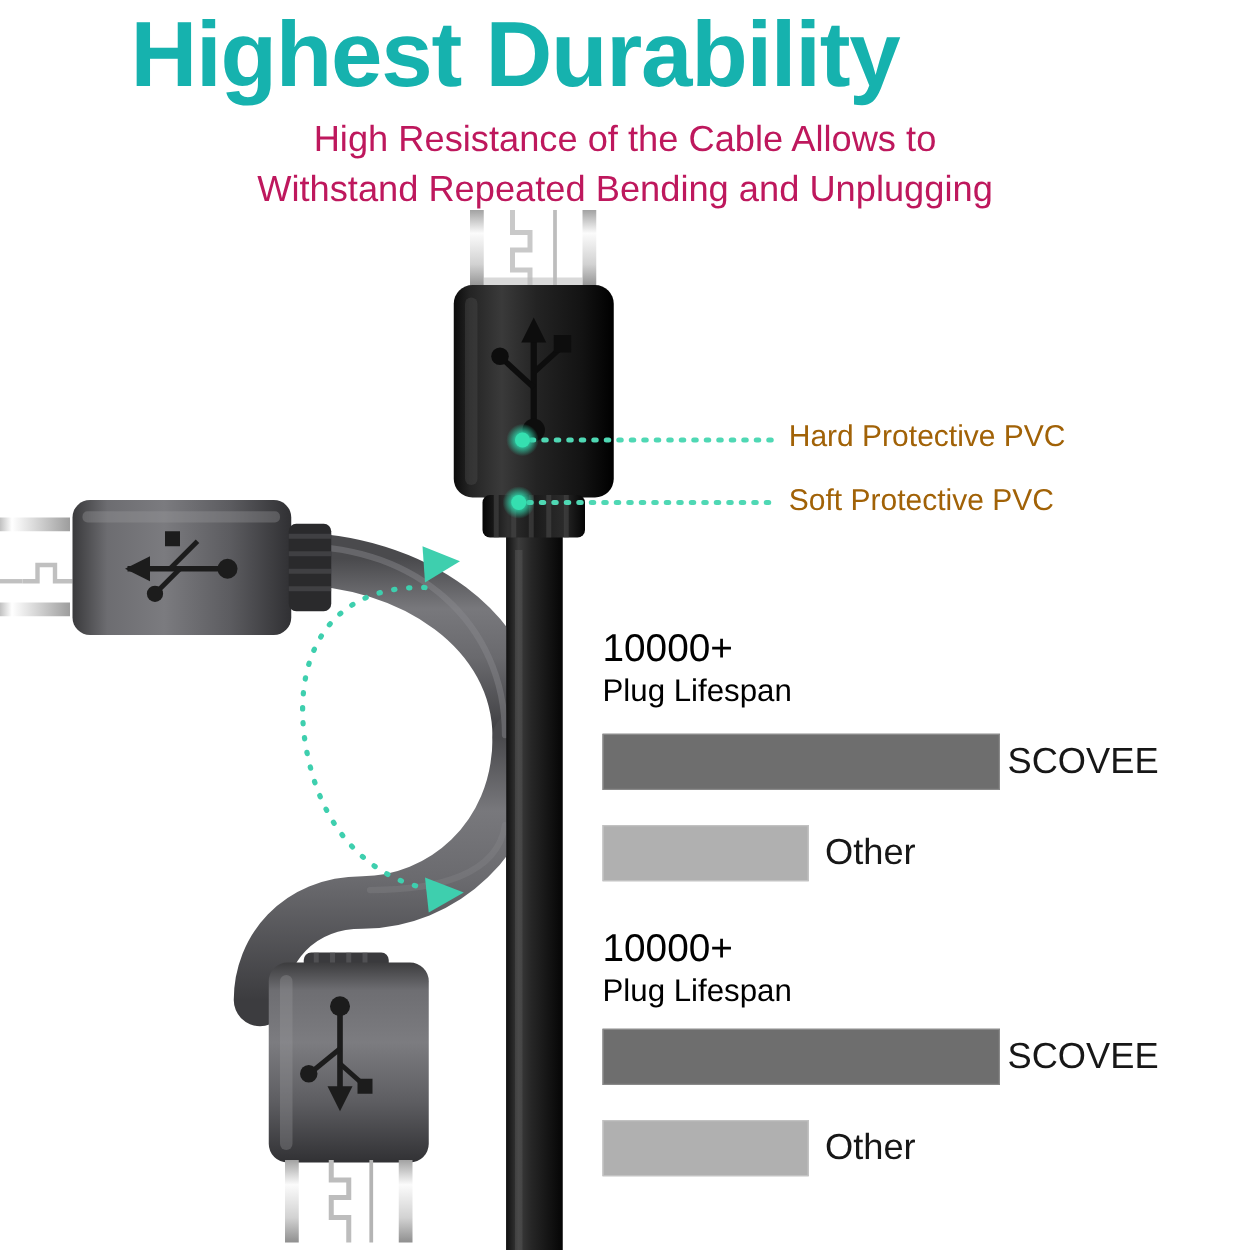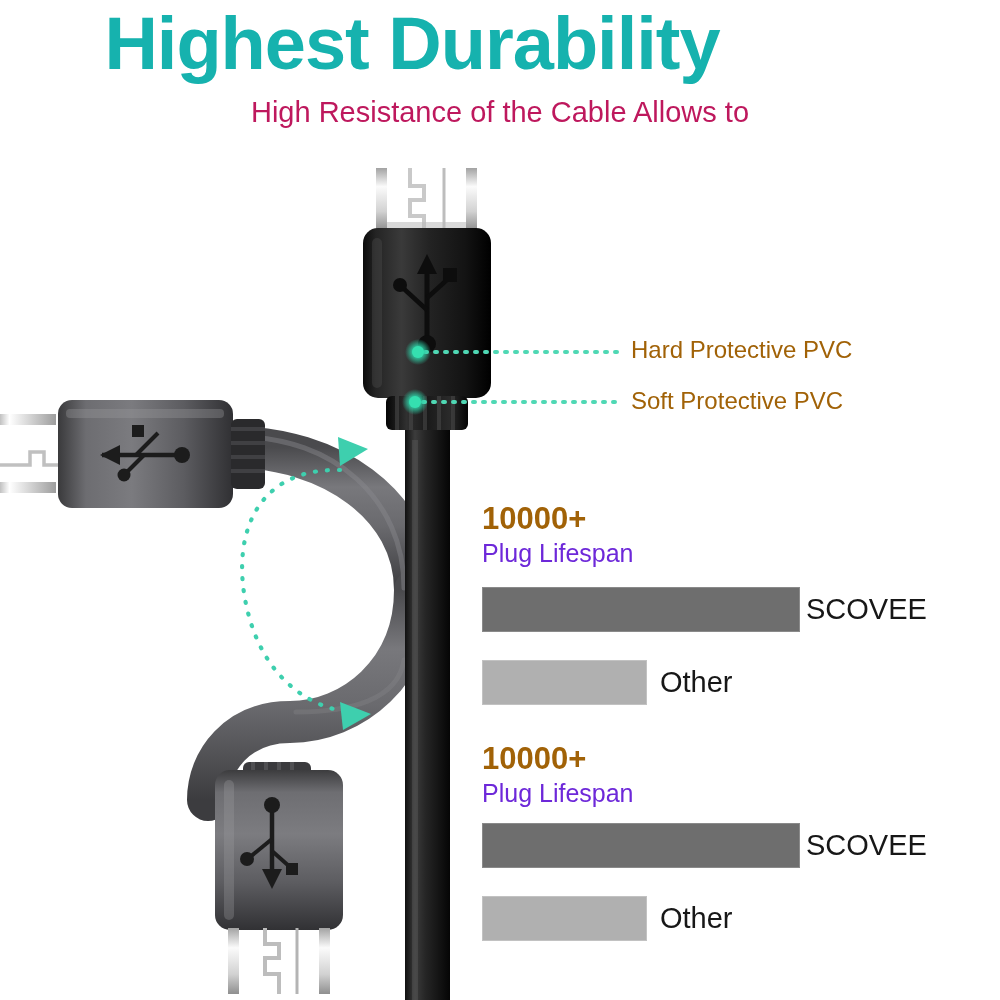--- a/index.html
+++ b/index.html
@@ -37,25 +37,25 @@
   }
   #callout-hard { left:631px; top:338px; }
   #callout-soft { left:631px; top:389px; }
 
   
   .stat-block { position:absolute; left:482px; }
   #stat-block-1 { top:503px; }
   #stat-block-2 { top:743px; }
 
   .stat-value {
-    font-size:31px; font-weight:700; color:#a16207;
+    font-size:31px; font-weight:400; color:#000000;
     line-height:1.05; letter-spacing:0px;
   }
   .stat-caption {
-    font-size:25px; font-weight:400; color:#6d28d9;
+    font-size:25px; font-weight:400; color:#000000;
     line-height:1.25; margin-top:2px;
   }
   .bar-row {
     position:relative; display:flex; align-items:center;
   }
   #stat-block-1 .bar-row-scovee { margin-top:18px; }
   #stat-block-2 .bar-row-scovee { margin-top:14px; }
   .bar-row-other { margin-top:28px; }
 
   .bar {
@@ -267,20 +267,21 @@
       <line x1="423" y1="402" x2="618" y2="402" stroke="#4fd8b4" stroke-width="4" stroke-linecap="round" stroke-dasharray="2 8"></line>
       <circle cx="415" cy="402" r="13" fill="url(#gDotGlow)"></circle>
       <circle cx="415" cy="402" r="6" fill="#35dfb0"></circle>
     </g>
   </svg>
 
   <div class="title">Highest Durability</div>
 
   <div class="subtitle">
     <span>High Resistance of the Cable Allows to</span>
+    <span>Withstand Repeated Bending and Unplugging</span>
   </div>
 
   <div class="callout-label" id="callout-hard">Hard Protective PVC</div>
   <div class="callout-label" id="callout-soft">Soft Protective PVC</div>
 
   <div class="stat-block" id="stat-block-1">
     <div class="stat-value">10000+</div>
     <div class="stat-caption">Plug Lifespan</div>
 
     <div class="bar-row bar-row-scovee">

